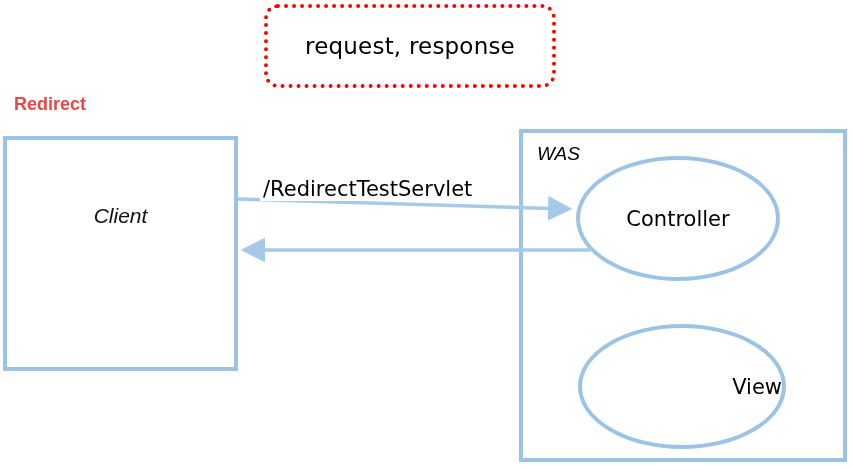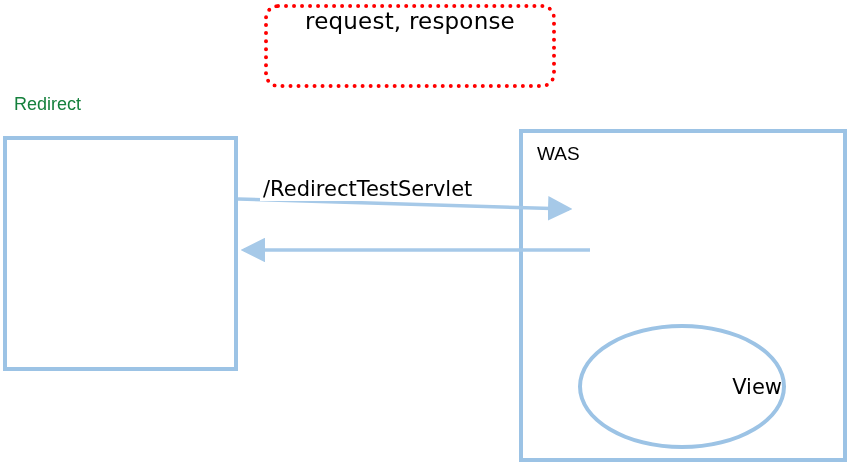--- a/index.html
+++ b/index.html
@@ -24,49 +24,50 @@
     position: absolute;
     left: 264px;
     top: 4px;
     width: 292px;
     height: 84px;
     box-sizing: border-box;
     border: 4px dotted #FF0000;
     border-radius: 14px;
     background: #ffffff;
     display: flex;
-    align-items: flex-start;
+    align-items: center;
     justify-content: center;
   }
   .callout-text {
     font-family: "DejaVu Sans", sans-serif;
     font-size: 23px;
     color: #000000;
     letter-spacing: 0.2px;
     white-space: nowrap;
   }
 
   
   .section-title {
     position: absolute;
     left: 14px;
     top: 94px;
     font-family: "Liberation Sans", sans-serif;
     font-size: 18px;
-    font-weight: normal;
-    color: #15803d;
+    font-weight: bold;
+    color: #ef4444;
     white-space: nowrap;
   }
 
   
   .box {
     position: absolute;
     box-sizing: border-box;
     background: #ffffff;
     border: 4px solid #9CC3E5;
+    font-style: italic;
   }
   #client-box {
     left: 3px;
     top: 136px;
     width: 235px;
     height: 235px;
   }
   #was-box {
     left: 519px;
     top: 129px;
@@ -161,27 +162,31 @@
 <div id="canvas">
 
   <div class="callout">
     <span class="callout-text">request, response</span>
   </div>
 
   <div class="section-title">Redirect</div>
 
   <div class="box" id="client-box">
     <div class="client-label">
+      <div>Client</div>
     </div>
   </div>
 
   <div class="box" id="was-box">
     <div class="was-label">WAS</div>
   </div>
 
+  <div class="ellipse" id="controller-ellipse">
+    <span class="ellipse-text">Controller</span>
+  </div>
 
   <div class="ellipse" id="view-ellipse">
     <span class="ellipse-text">View</span>
   </div>
 
   <svg id="arrow-layer" viewBox="0 0 853 468">
     <defs>
       <marker id="head-right" markerWidth="7" markerHeight="7" refX="6" refY="3.5" orient="auto" markerUnits="strokeWidth">
         <path d="M0,0 L7,3.5 L0,7 z" fill="#A6C9E8"></path>
       </marker>

